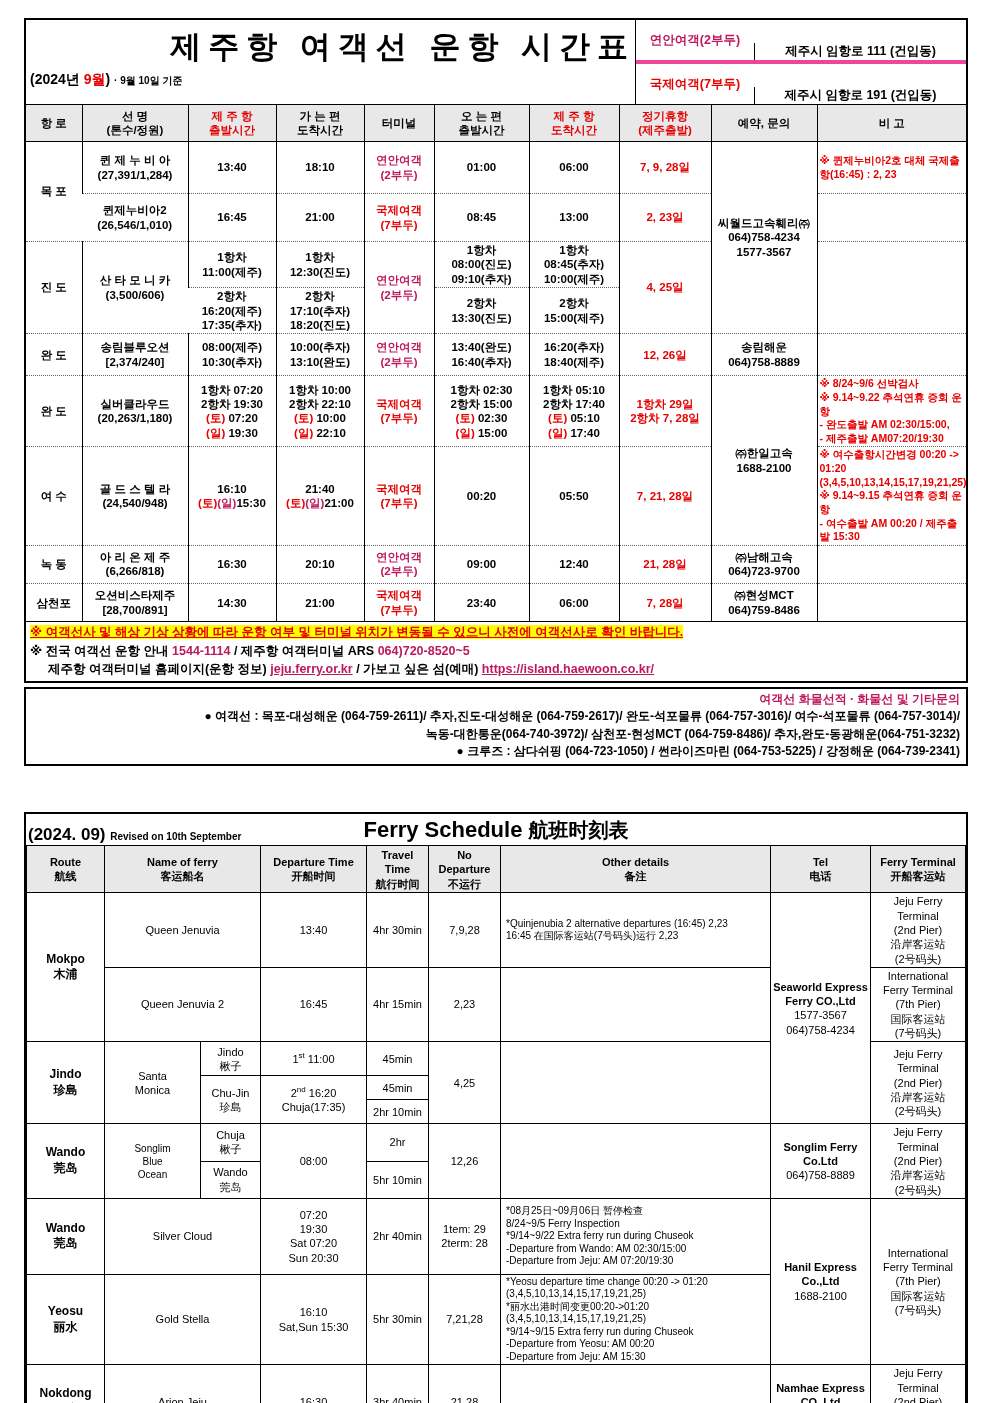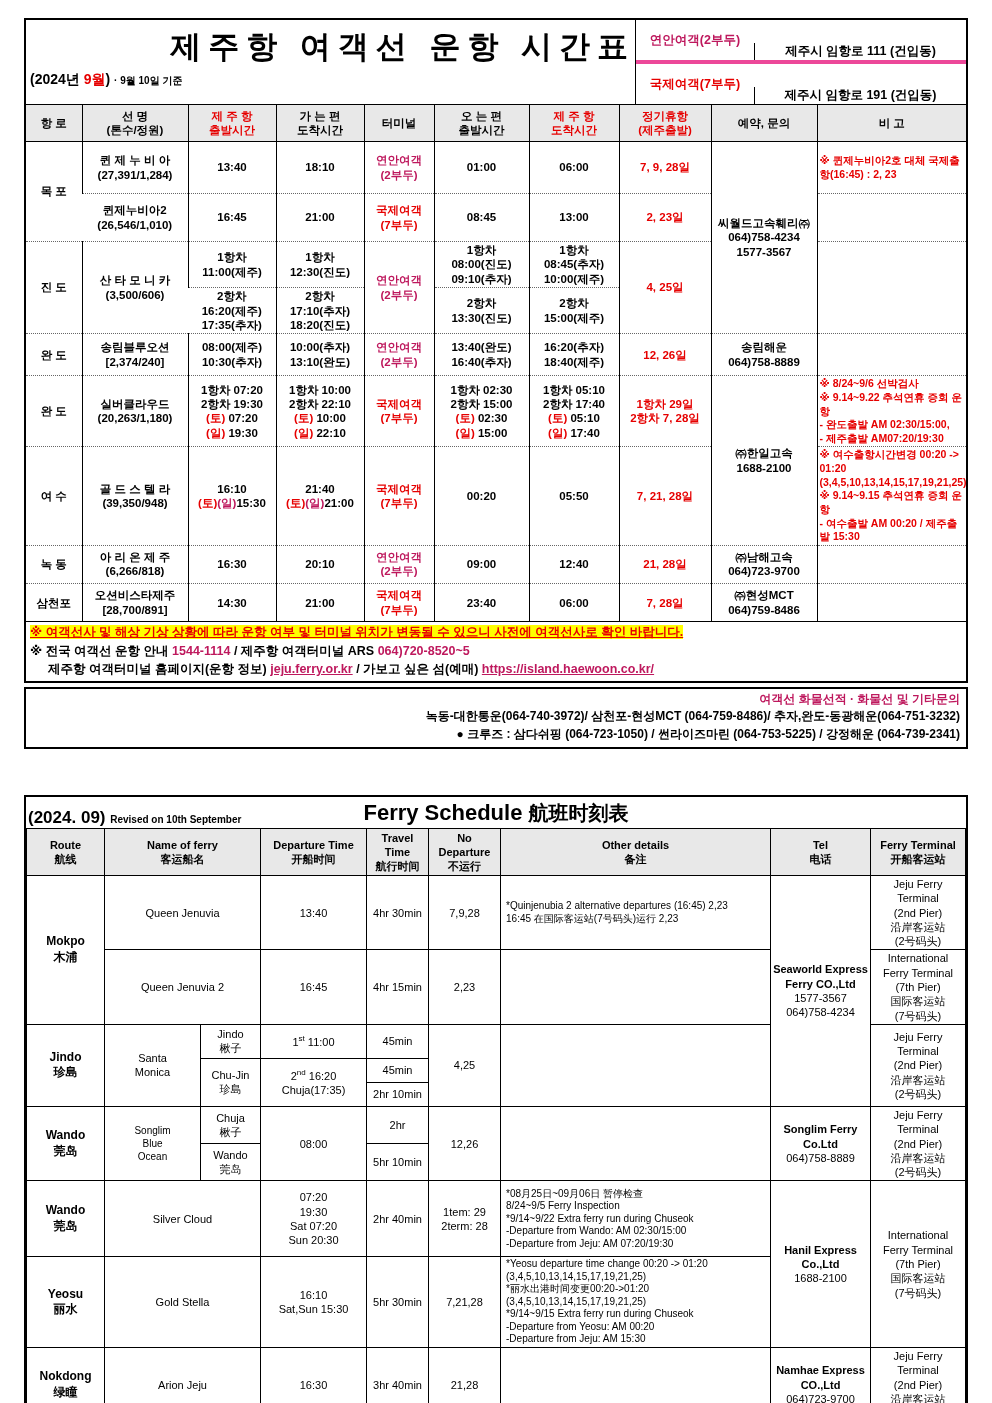--- a/index.html
+++ b/index.html
@@ -223,21 +223,21 @@
 1688-2100</td>
         <td class="rm red ml">※ 8/24~9/6 선박검사
 ※ 9.14~9.22 추석연휴 증회 운항
 - 완도출발 AM 02:30/15:00,
 - 제주출발 AM07:20/19:30</td>
       </tr>
       <tr style="height:58px">
         <td>여  수</td>
         <td>
               <div>골 드 스 텔 라</div>
-              <div>(39,350/948)</div>
+              <div>(24,540/948)</div>
             </td>
         <td>
               <div>16:10</div>
               <div><span class="red">(토)</span><span class="blue">(일)</span><span>15:30</span></div>
             </td>
         <td>
               <div>21:40</div>
               <div><span class="red">(토)</span><span class="blue">(일)</span><span>21:00</span></div>
             </td>
         <td class="ml red">국제여객
@@ -289,20 +289,21 @@
 
     <div class="notices">
       <div><span class="hl red">※ 여객선사 및 해상 기상 상황에 따라 운항 여부 및 터미널 위치가 변동될 수 있으니 사전에 여객선사로 확인 바랍니다.</span></div>
       <div><span>※ 전국 여객선 운항 안내 </span><span class="blue">1544-1114</span><span> / 제주항 여객터미널 ARS </span><span class="blue">064)720-8520~5</span></div>
       <div style="padding-left:18px"><span>제주항 여객터미널 홈페이지(운항 정보) </span><a class="blue u">jeju.ferry.or.kr</a><span> / 가보고 싶은 섬(예매) </span><a class="blue u">https://island.haewoon.co.kr/</a></div>
     </div>
   </div>
 
   <div class="box cargo">
     <div class="blue">여객선 화물선적 · 화물선 및 기타문의</div>
+    <div>● 여객선 : 목포-대성해운 (064-759-2611)/ 추자,진도-대성해운 (064-759-2617)/ 완도-석포물류 (064-757-3016)/ 여수-석포물류 (064-757-3014)/</div>
     <div class="ind">녹동-대한통운(064-740-3972)/ 삼천포-현성MCT (064-759-8486)/ 추자,완도-동광해운(064-751-3232)</div>
     <div>● 크루즈 : 삼다쉬핑 (064-723-1050) / 썬라이즈마린 (064-753-5225) / 강정해운 (064-739-2341)</div>
   </div>
 
   <div class="box t2wrap">
     <div class="t2band">
       <div class="t2-title"><span>Ferry Schedule</span> <span class="cn">航班时刻表</span></div>
       <div class="t2-date"><span>(2024. 09)</span> <span class="ref">Revised on 10th September</span></div>
     </div>
     <table class="t2">

